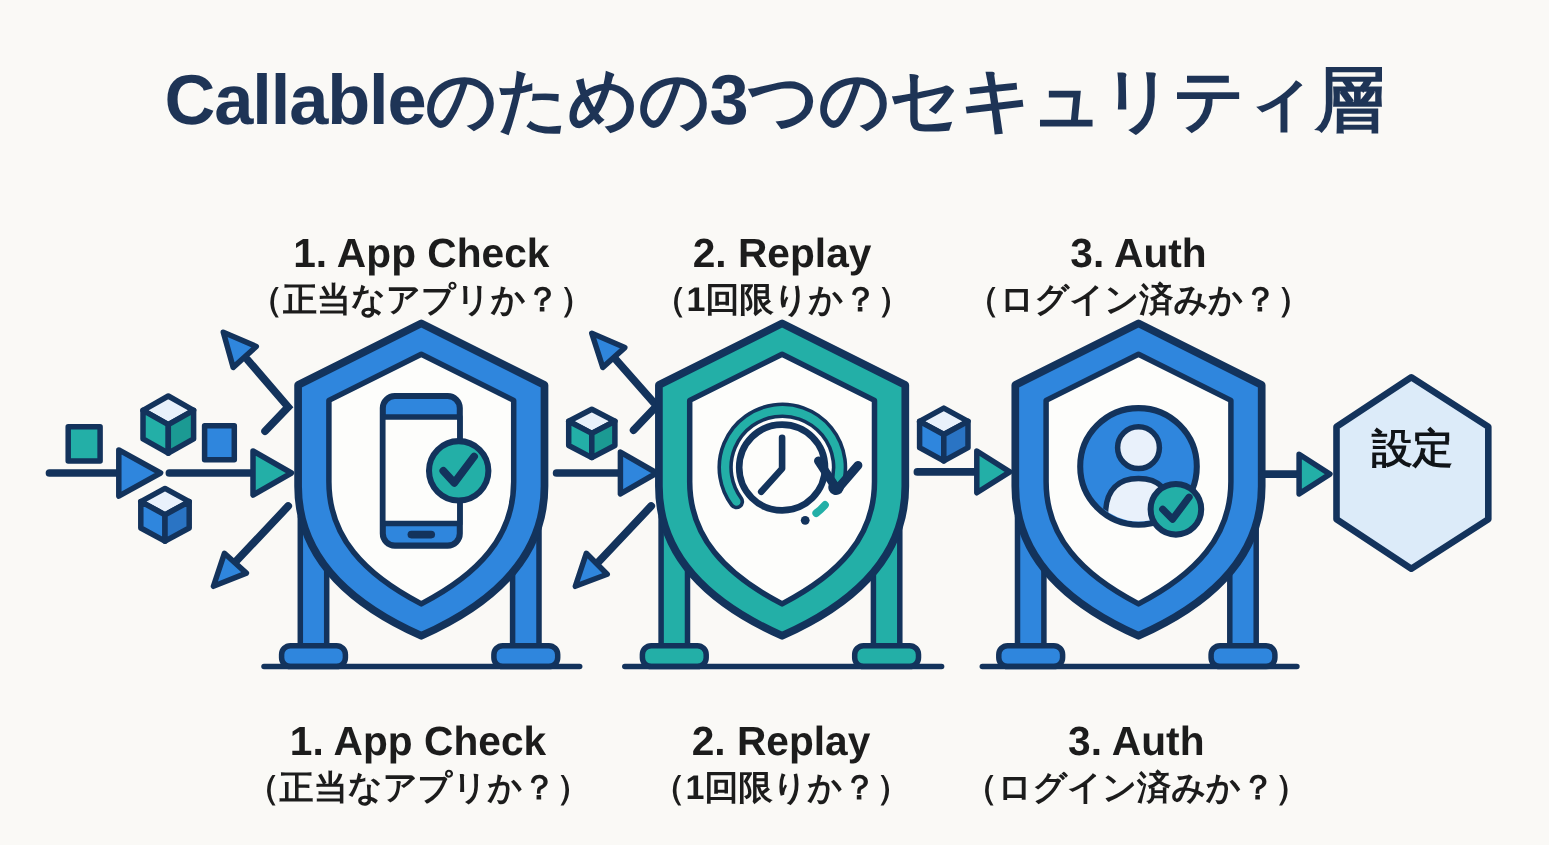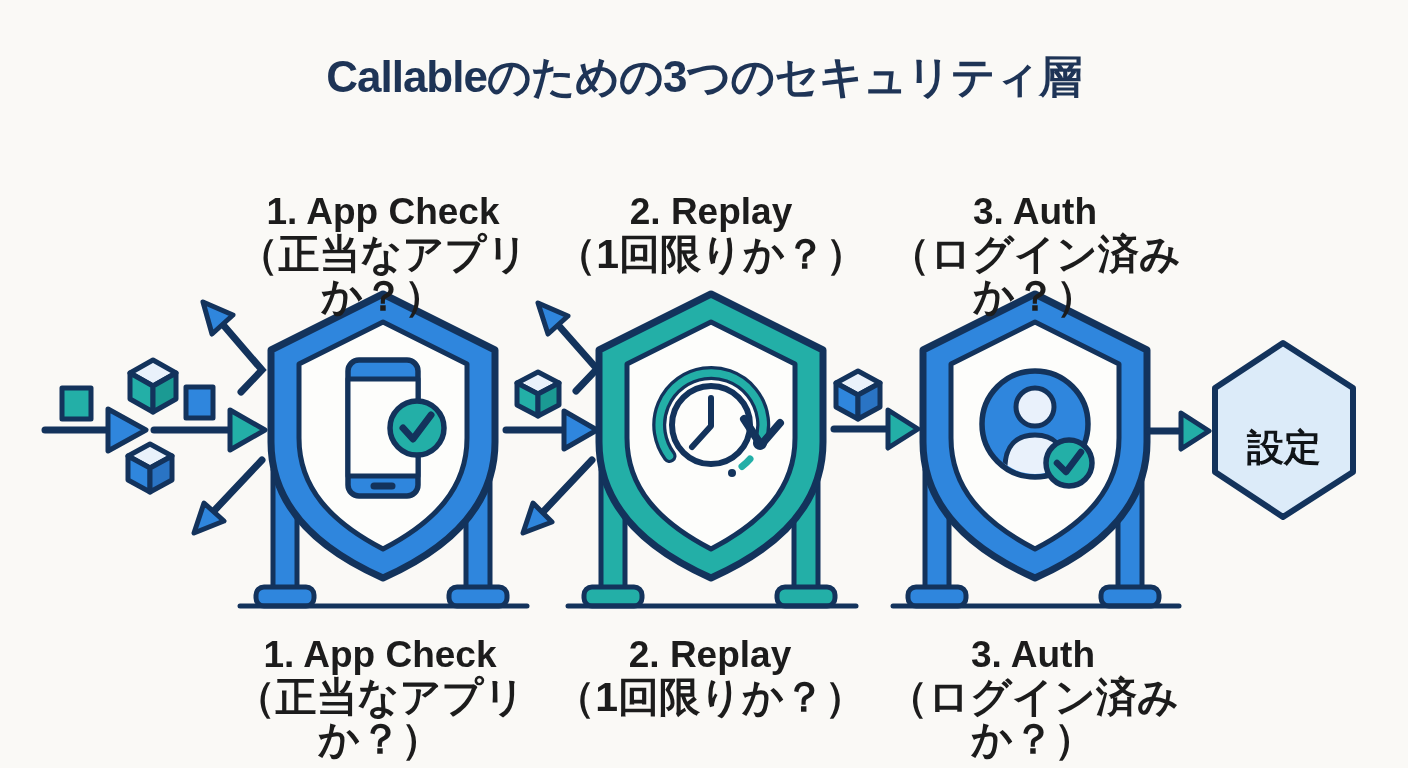--- a/index.html
+++ b/index.html
@@ -7,28 +7,28 @@
     --blue:#2f86dd; --blue_dark:#2a74c4; --teal:#23afa7; --teal_dark:#1b9a93;
     --navy:#13335c; --white:#fdfdfb; --light_face:#e9f1fb; --hexagon_fill:#dcebf9;
   }
   *{margin:0;padding:0;box-sizing:border-box;}
   html,body{width:1408px;height:768px;}
   body{font-family:"Liberation Sans","DejaVu Sans",sans-serif;background:var(--background);}
   .canvas{position:relative;width:1408px;height:768px;overflow:hidden;background:var(--background);}
   .gfx{position:absolute;left:0;top:0;}
   .title{
     position:absolute;left:0;top:48px;width:1408px;text-align:center;
-    font-size:44px;font-weight:800;color:var(--title_color);letter-spacing:-1px;
+    font-size:64px;font-weight:800;color:var(--title_color);letter-spacing:-1px;
   }
   .label{position:absolute;width:400px;text-align:center;color:var(--label_color);font-weight:800;}
-  .l-name{font-size:37px;line-height:42px;}
-  .l-q{font-size:41px;line-height:42px;}
+  .l-name{font-size:37px;line-height:42px;margin-top:19px;}
+  .l-q{font-size:31px;line-height:42px;}
   .hex-label{
     position:absolute;left:1216px;top:387px;width:136px;text-align:center;
-    color:#101418;font-weight:800;font-size:37px;line-height:42px;margin-top:40px;
+    color:#101418;font-weight:800;font-size:37px;line-height:42px;
   }
   
   .f-blue{fill:var(--blue);} .f-bluedk{fill:var(--blue_dark);}
   .f-teal{fill:var(--teal);} .f-tealdk{fill:var(--teal_dark);}
   .f-light{fill:var(--light_face);} .f-white{fill:var(--white);}
   .f-hex{fill:var(--hexagon_fill);} .f-navy{fill:var(--navy);}
   .s-nvy{stroke:var(--navy);stroke-linejoin:round;}
   .nofill{fill:none;}
   .ln{stroke:var(--navy);stroke-width:7;stroke-linecap:round;}
   .thin{stroke-width:5;}

